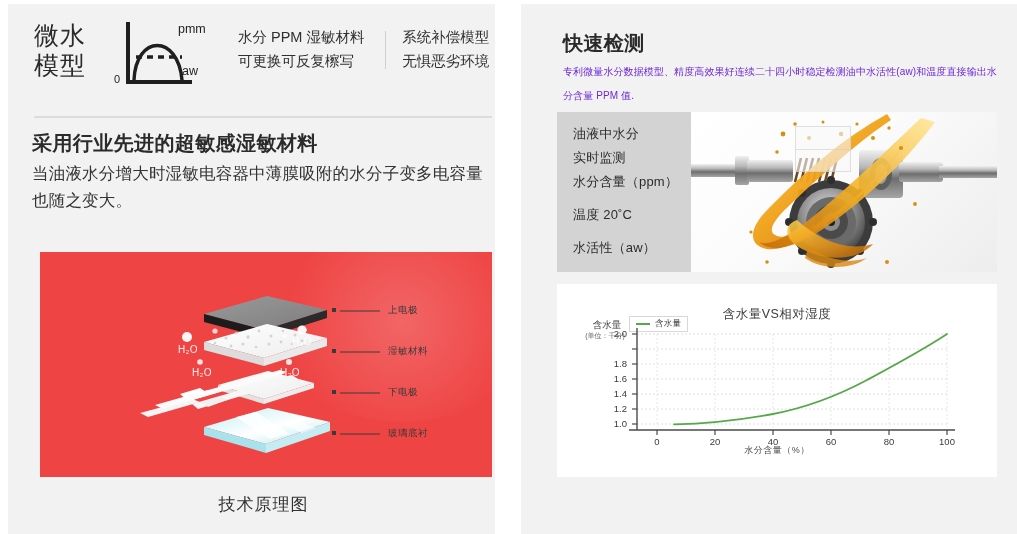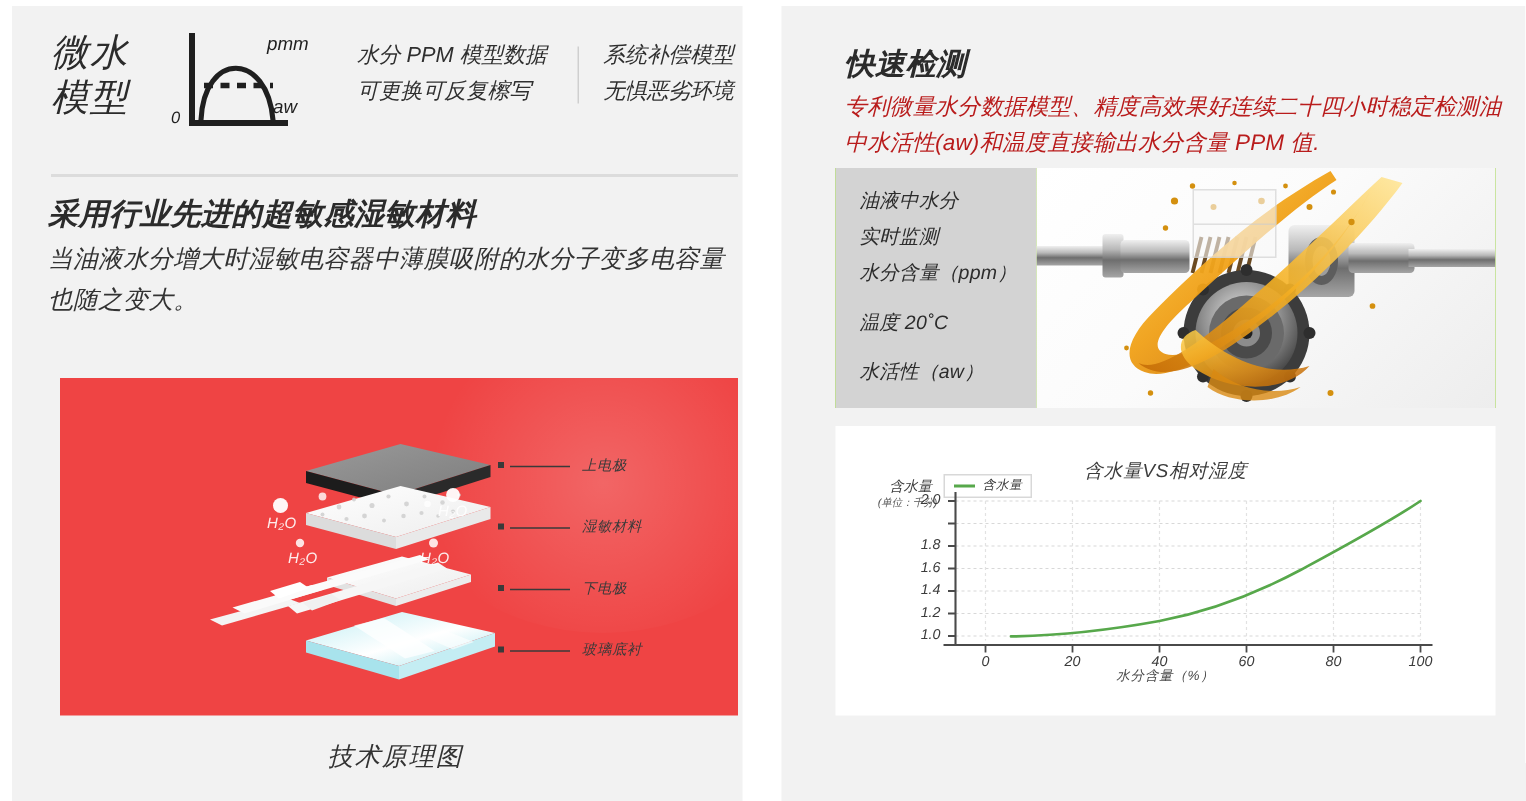--- a/index.html
+++ b/index.html
@@ -14,21 +14,20 @@
     width: 1017px; height: 534px;
     background: #ffffff;
   }
 
   
   .panel {
     position: absolute;
     top: 4px;
     height: 530px;
     background: #f2f2f2;
-    font-style: italic;
   }
   .panel-left  { left: 8px;  width: 487px; }
   .panel-right { left: 521px; width: 496px; }
 
   
   .lp-head {
     position: absolute;
     left: 26px; top: 14px;
     width: 460px; height: 86px;
     display: flex;
@@ -162,23 +161,23 @@
     left: 42px; top: 24px;
     font-size: 20px;
     line-height: 30px;
     color: #2b2b2b;
     letter-spacing: 0.4px;
   }
   .rp-body {
     position: absolute;
     left: 42px; top: 56px;
     width: 440px;
-    font-size: 15px;
+    font-size: 10px;
     line-height: 24px;
-    color: #b91c1c;
+    color: #6d28d9;
     letter-spacing: 0.1px;
   }
 
   .rp-photo-row {
     position: absolute;
     left: 36px; top: 108px;
     width: 440px; height: 160px;
     background: #84cc16;
     overflow: hidden;
   }
@@ -324,21 +323,21 @@
           <path d="M22 62 C 24 16, 66 16, 70 62" fill="none" stroke="#1f1f1f" stroke-width="3.4" stroke-linecap="round"></path>
           <line x1="24" y1="39" x2="70" y2="39" stroke="#1f1f1f" stroke-width="3.6" stroke-dasharray="6 5" stroke-linecap="butt"></line>
         </svg>
         <span style="position:absolute;left:66px;top:4px;font-size:12.5px;color:#1f1f1f;">pmm</span>
         <span style="position:absolute;left:70px;top:46px;font-size:12.5px;color:#1f1f1f;">aw</span>
         <span style="position:absolute;left:2px;top:55px;font-size:11px;color:#1f1f1f;">0</span>
       </div>
 
       <div class="head-texts">
         <div class="feat-grid">
-          <div class="feat-cell">水分 PPM 模型数据</div>
+          <div class="feat-cell">水分 PPM 湿敏材料</div>
           <div class="feat-vrule"></div>
           <div class="feat-cell">系统补偿模型</div>
           <div class="feat-cell">可更换可反复檫写</div>
           <div class="feat-cell">无惧恶劣环境</div>
         </div>
       </div>
     </div>
 
     <div class="hr-divider"></div>
 

